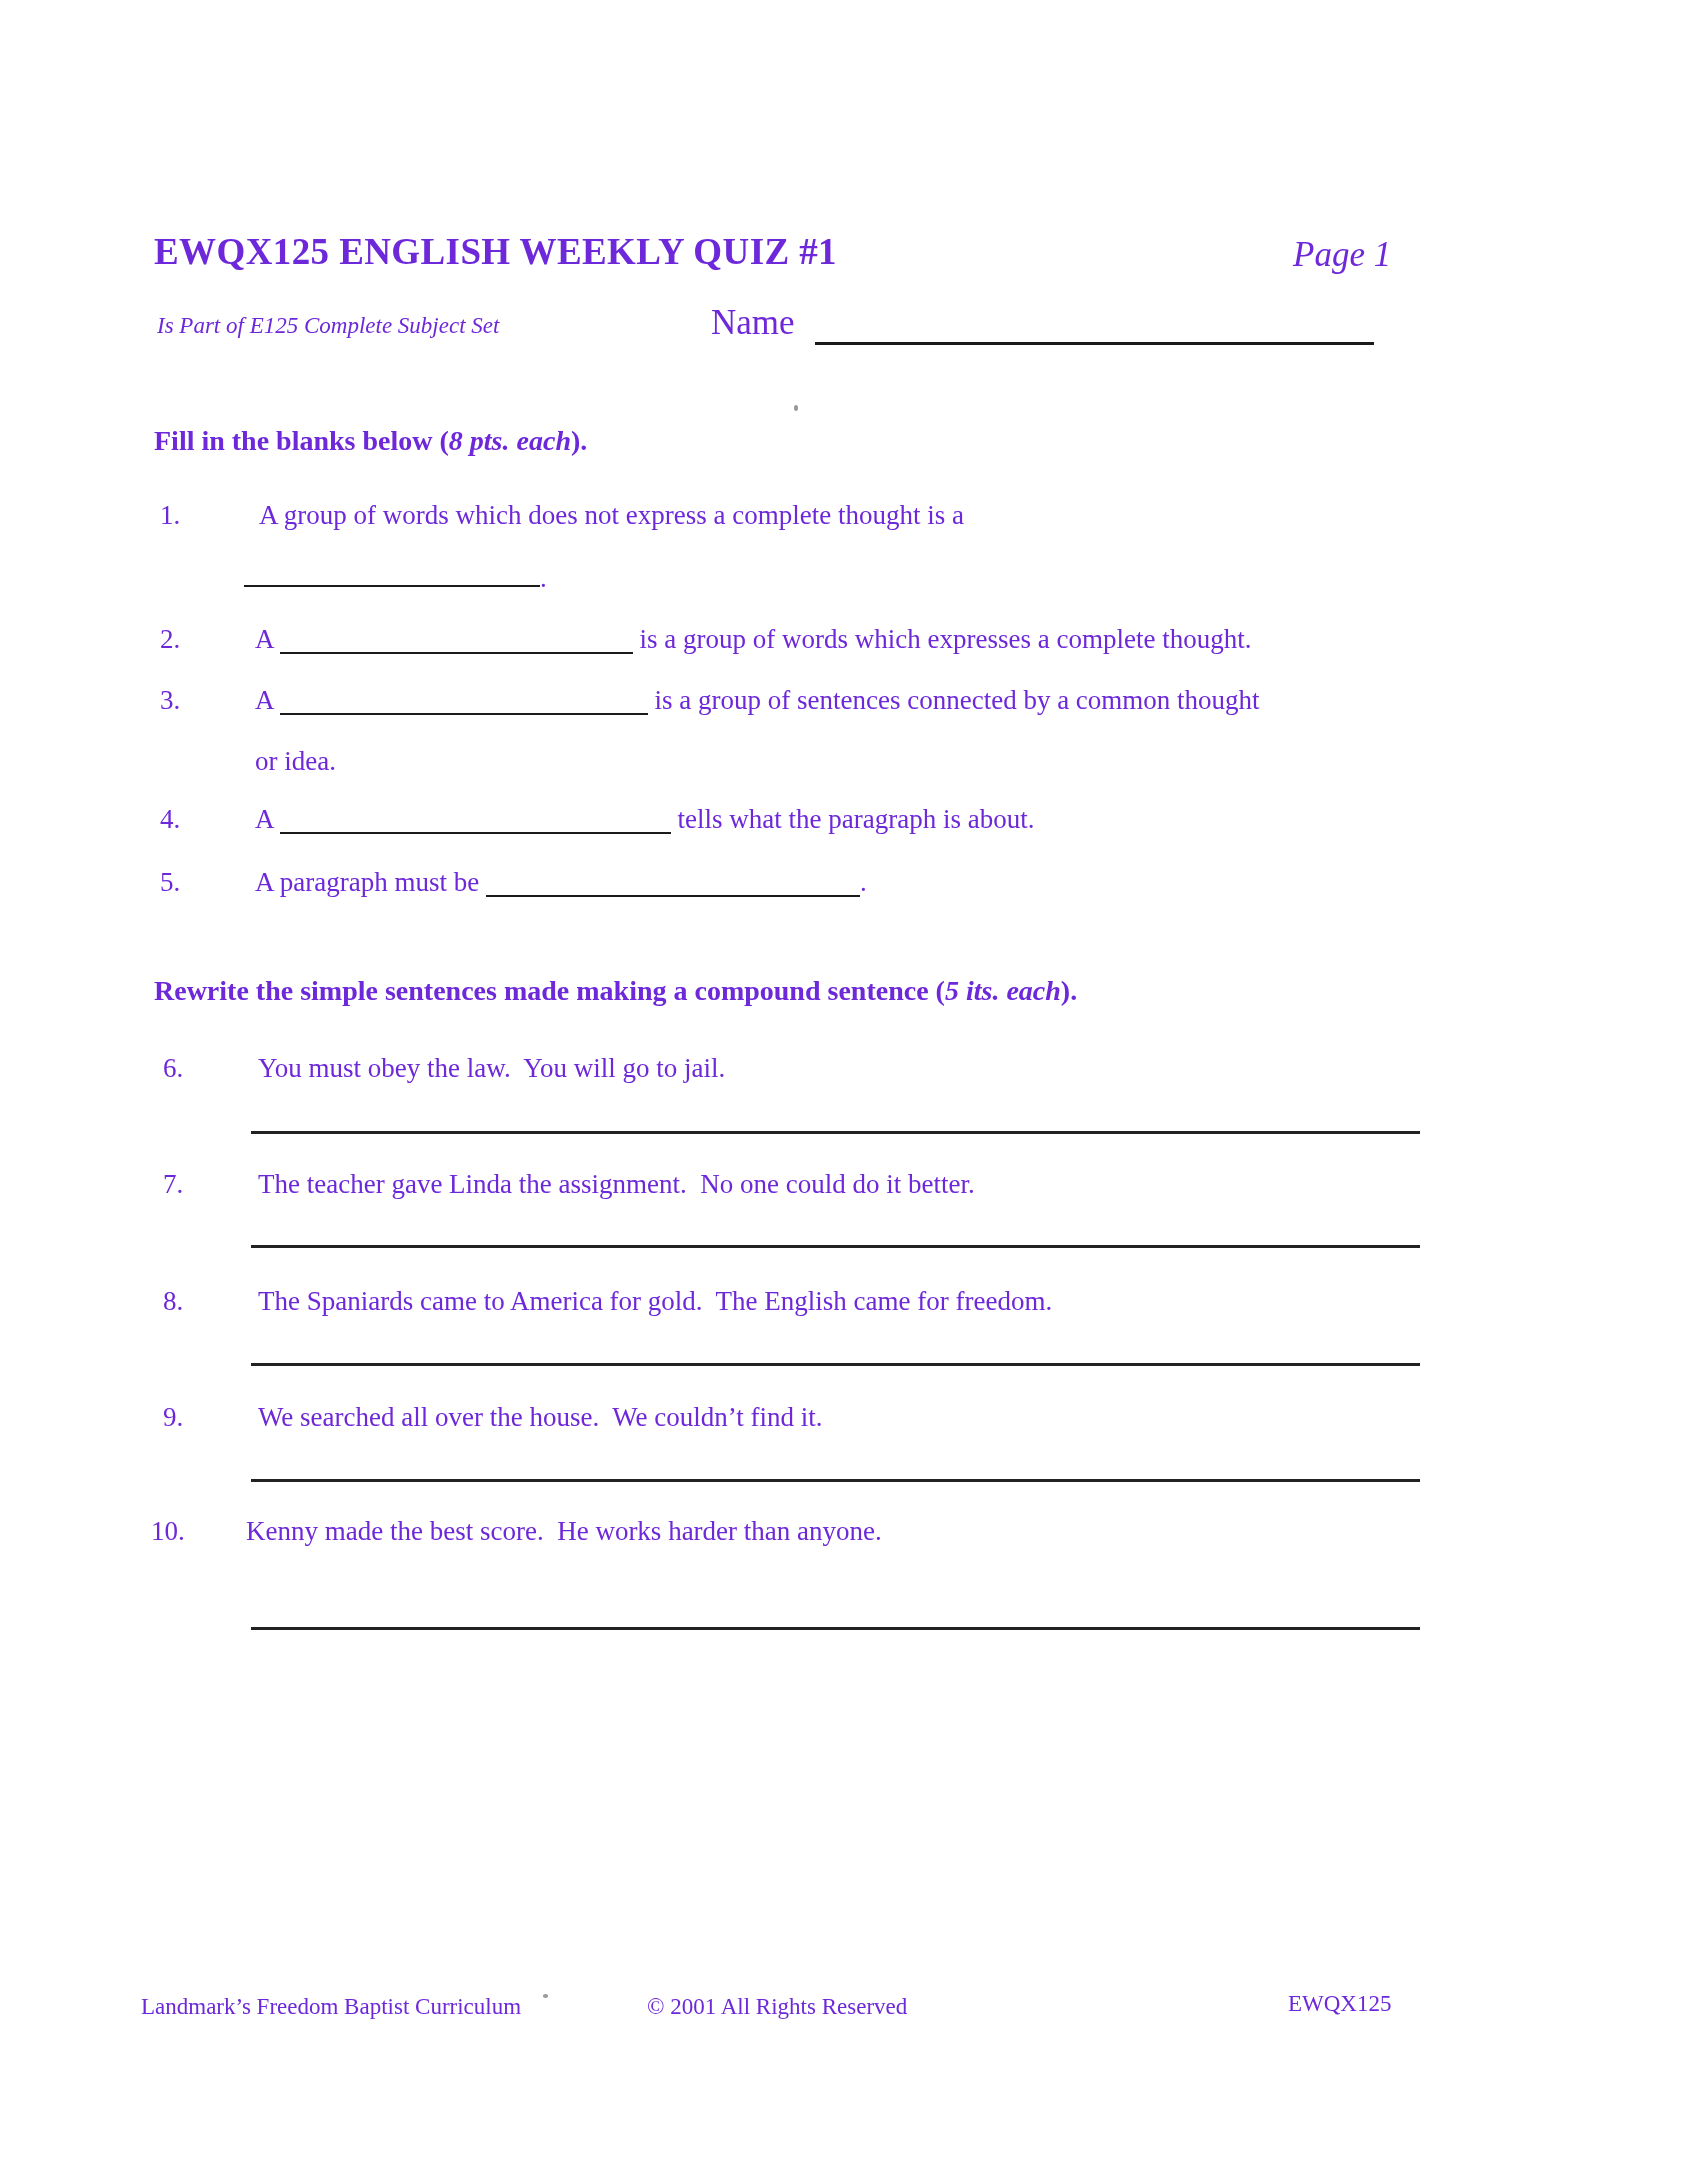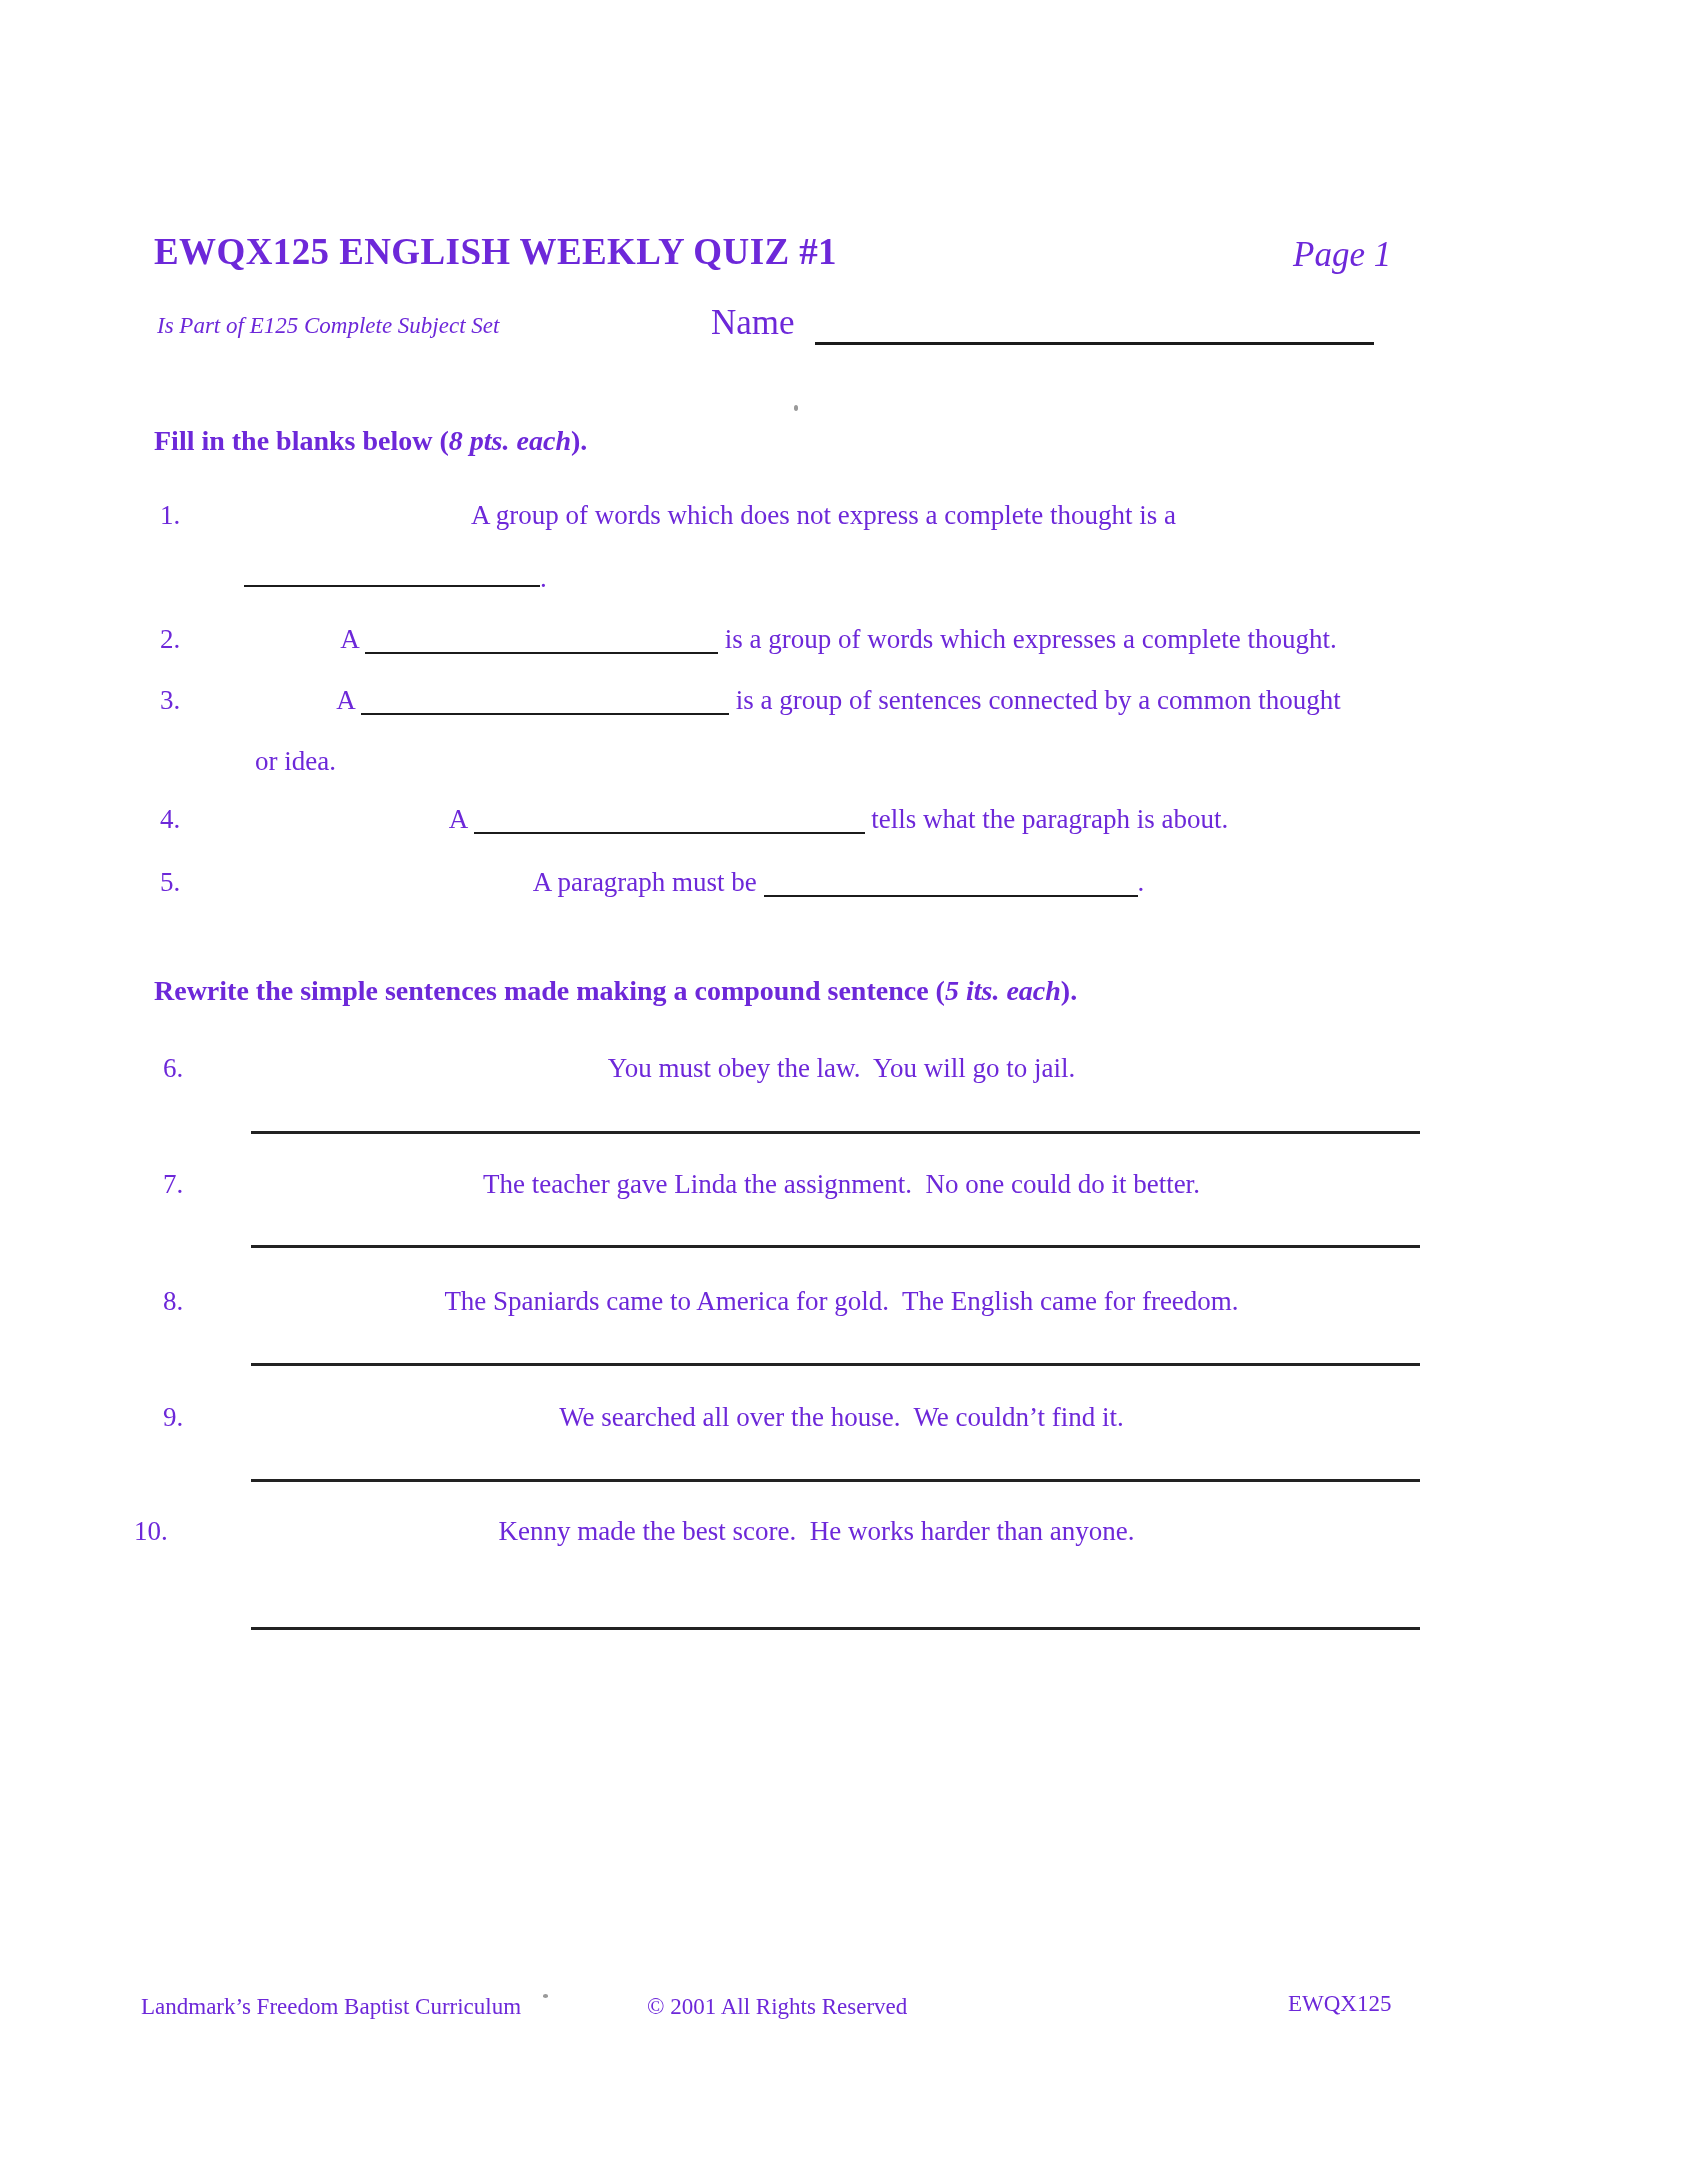--- a/index.html
+++ b/index.html
@@ -44,21 +44,21 @@
 
   .q-row {
     display: flex;
     align-items: baseline;
     font-size: 27px;
     line-height: 1.25;
   }
   .q-num {
     flex: 0 0 95px;
   }
-  .q-body { flex: 1 1 auto; text-align: center; }
+  .q-body { flex: 1 1 auto; }
 
   .blank {
     display: inline-block;
     border-bottom: 2.6px solid #1b1b1b;
     height: 1em;
     vertical-align: -0.24em;
   }
   .answer-line {
     border-bottom: 3.5px solid #222222;
     height: 26px;
@@ -137,21 +137,21 @@
     <span class="q-body t">The Spaniards came to America for gold.  The English came for freedom.</span>
   </div>
   <div class="abs answer-line" style="left:251px; top:1337px; width:1169px;"></div>
 
   <div class="abs q-row" style="left:163px; top:1401px; width:1262px;">
     <span class="q-num t">9.</span>
     <span class="q-body t">We searched all over the house.  We couldn’t find it.</span>
   </div>
   <div class="abs answer-line" style="left:251px; top:1453px; width:1169px;"></div>
 
-  <div class="abs q-row" style="left:134px; top:1515px; width:1262px;gap:8px;">
+  <div class="abs q-row" style="left:151px; top:1515px; width:1262px;">
     <span class="q-num t">10.</span>
     <span class="q-body t">Kenny made the best score.  He works harder than anyone.</span>
   </div>
   <div class="abs answer-line" style="left:251px; top:1601px; width:1169px;"></div>
 
   <div class="abs speck" style="left:794px; top:405px; width:4.3px; height:6px;"></div>
   <div class="abs speck" style="left:543px; top:1994px; width:5.2px; height:3.5px;"></div>
 
   <div class="abs footer-text t" style="left:141px; top:1982px;">Landmark’s Freedom Baptist Curriculum</div>
   <div class="abs footer-text t" style="left:647px; top:1982px;">© 2001 All Rights Reserved</div>

